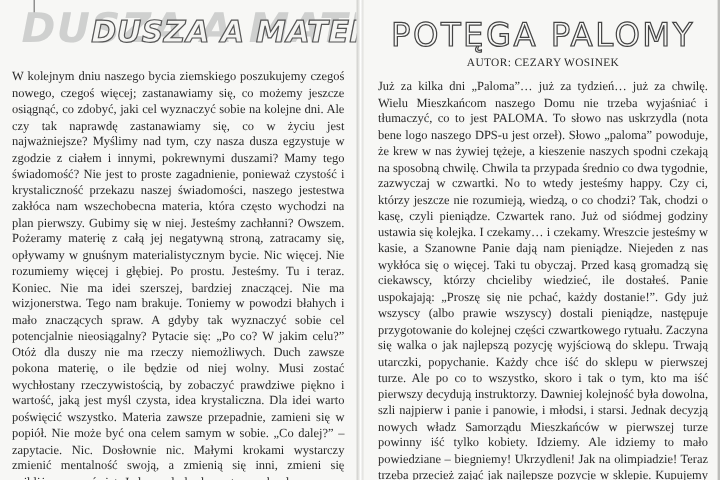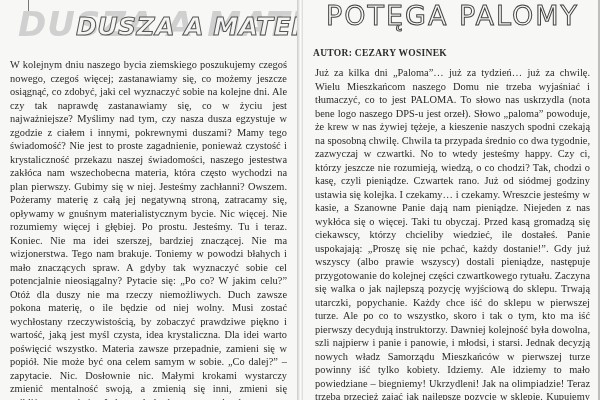--- a/index.html
+++ b/index.html
@@ -43,32 +43,32 @@
       font-weight: bold; font-style: italic;
       font-size: 25px; letter-spacing: 0.5px;
       color: #f4f4f2;
       -webkit-text-stroke: 1px #555;
       white-space: nowrap;
       background: linear-gradient(to bottom, transparent 0, transparent 100%);
     }
 
     
     .title-right {
-      text-align: center; height: 50px; box-sizing: border-box;
+      text-align: center; padding-top: 14px; height: 50px; box-sizing: border-box;
     }
     .title-right .outline-text {
       font-family: "DejaVu Sans", sans-serif;
       font-weight: normal;
       font-size: 27px; letter-spacing: 2px;
       color: #f7f7f5;
       -webkit-text-stroke: 1px #444;
       white-space: nowrap;
     }
     .author-line {
-      font-weight: bold;
+      text-align: center; font-weight: normal;
       font-size: 9.5px; letter-spacing: 0.3px;
       color: #2c2c2c; margin-top: -2px; margin-bottom: 8px;
     }
 
     .body-text {
       font-size: 10.4px;
       line-height: 13.5px;
       text-align: justify;
       text-indent: 0;
       margin: 0;

